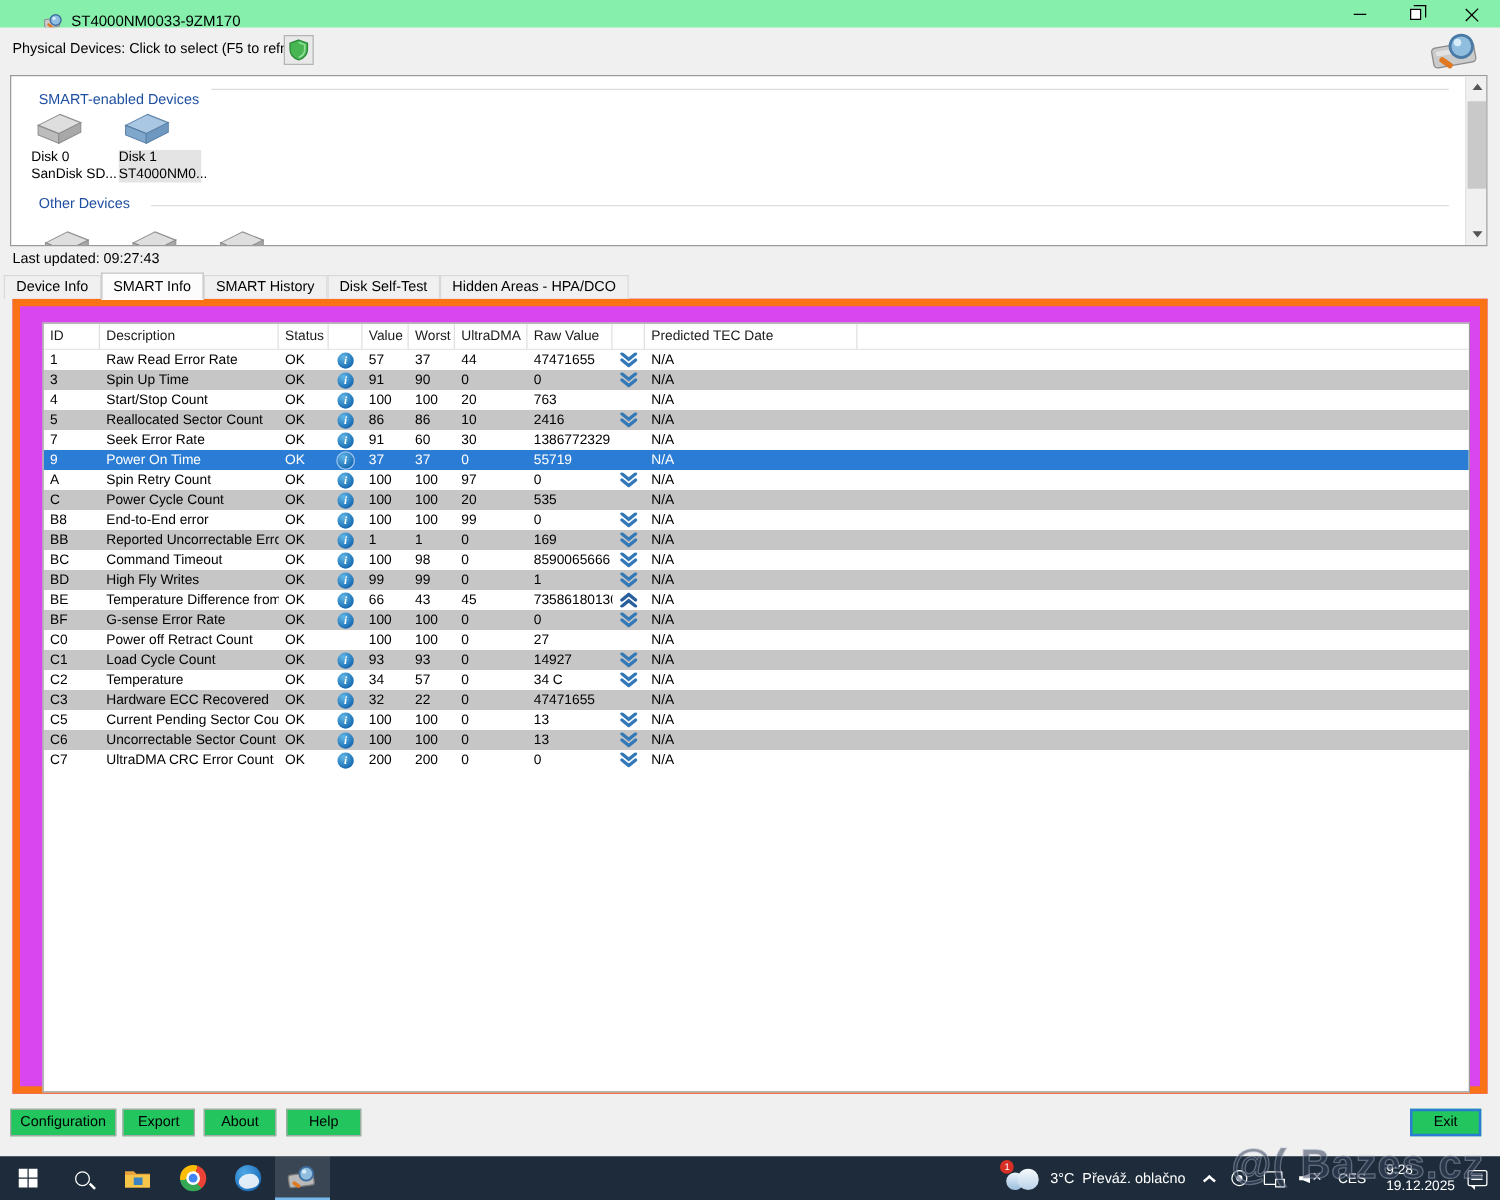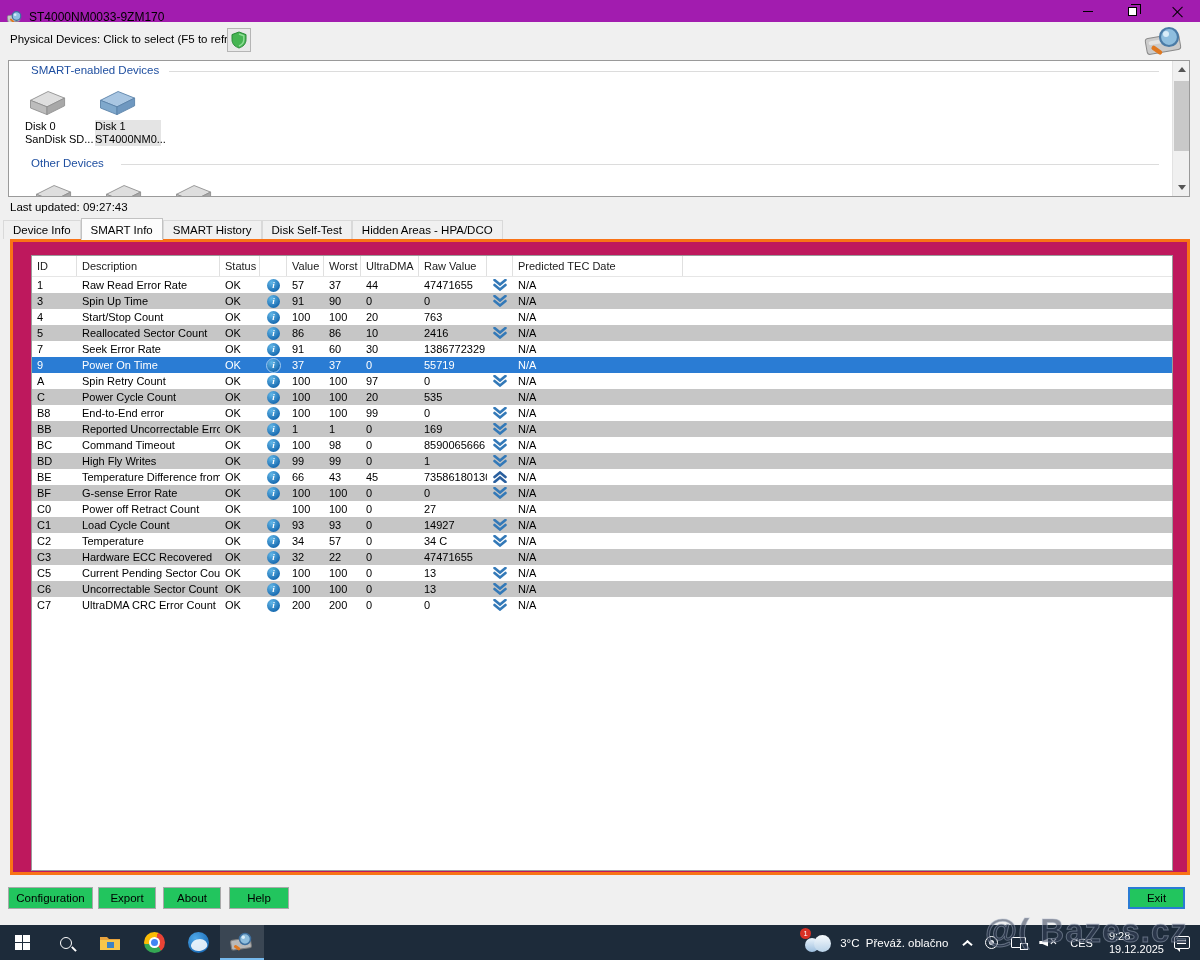--- a/index.html
+++ b/index.html
@@ -1,20 +1,20 @@
 <!DOCTYPE html>
 <html><head>
 <meta charset="utf-8">
 <style>
   * { margin:0; padding:0; box-sizing:border-box; }
   body { font-family:"Liberation Sans", sans-serif; background:#000; }
   .screen { position:relative; width:1200px; height:960px; overflow:hidden; background:#f0f0f0; }
 
   
-  .titlebar { position:absolute; left:0; top:0; width:1200px; height:34px; background:#a21caf; display:flex; align-items:center; }
+  .titlebar { position:absolute; left:0; top:0; width:1200px; height:34px; background:#86efac; display:flex; align-items:center;padding-left:28px; }
   .titlebar .app-ico { width:16px; height:14px; margin:0 6px 0 7px; position:relative; }
   .titlebar .title { font-size:12px; color:#000; }
   .win-controls { position:absolute; right:0; top:0; height:22px; display:flex; }
   .win-btn { width:45px; height:22px; display:flex; align-items:center; justify-content:center; position:relative; }
   .ic-min { width:10px; height:1px; background:#000; }
   .ic-restore { width:9px; height:9px; border:1px solid #000; position:relative; background:#fff; }
   .ic-restore:before { content:""; position:absolute; left:2px; top:-4px; width:9px; height:9px; border:1px solid #000; border-bottom:none; border-left:none; }
   .ic-close { position:relative; width:11px; height:11px; }
   .ic-close:before,.ic-close:after { content:""; position:absolute; left:5px; top:-1px; width:1.4px; height:14px; background:#000; }
   .ic-close:before { transform:rotate(45deg);} .ic-close:after{ transform:rotate(-45deg);}
@@ -38,21 +38,21 @@
   .tri-up { width:0; height:0; border-left:4px solid transparent; border-right:4px solid transparent; border-bottom:5px solid #555; }
   .tri-dn { width:0; height:0; border-left:4px solid transparent; border-right:4px solid transparent; border-top:5px solid #555; }
   .thumb { position:absolute; left:1px; width:15px; background:#c9c9c9; }
 
   .last-updated { position:absolute; left:10px; top:201px; font-size:11.5px; color:#000; }
 
   
   .tabs { position:absolute; left:3px; top:217px; height:22px; display:flex; align-items:flex-end; z-index:3; }
   .tab { height:19px; padding:0 9px; font-size:11.5px; line-height:19px; background:#f0f0f0; border:1px solid #d9d9d9; border-bottom:none; margin-right:0; color:#000; }
   .tab.active { height:22px; line-height:22px; background:#fcfcfc; position:relative; z-index:4; border:1px solid #c2c2c2; border-bottom:1px solid #fcfcfc; margin-bottom:-1px; }
-  .tab-panel { position:absolute; left:10px; top:239px; width:1180px; height:636px; background:#be185d; border:3px solid #f97316; }
+  .tab-panel { position:absolute; left:10px; top:239px; width:1180px; height:636px; background:#d946ef; border:6px solid #f97316; }
 
   
   .table { position:absolute; left:18px; top:13px; width:1142px; height:616px; background:#fff; border:1px solid #9a9a9a; overflow:hidden; }
   .thead { display:grid; grid-template-columns:45px 143px 40px 27px 37px 37px 58px 68px 26px 170px 1fr; height:21px; background:#ffffff; border-bottom:1px solid #e6e6e6; }
   .hcell { font-size:11px; color:#1a1a1a; line-height:21px; padding-left:5px; border-right:1px solid #e0e0e0; overflow:hidden; white-space:nowrap; }
   .trow { display:grid; grid-template-columns:45px 143px 40px 27px 37px 37px 58px 68px 26px 170px 1fr; height:16px; background:#fff; }
   .trow.gray { background:#c6c6c6; }
   .trow.selected { background:#2a7cd4; color:#fff; }
   .tcell { font-size:11px; line-height:16px; padding-left:5px; white-space:nowrap; overflow:hidden; }
   .icell { display:flex; align-items:center; justify-content:center; padding:0; }
@@ -149,21 +149,21 @@
           <rect x="4" y="12" width="34" height="16" rx="3" fill="#cbcbcb" stroke="#8a8a8a" transform="rotate(-10 21 20)"></rect>
           <rect x="7" y="15" width="28" height="4" rx="2" fill="#e3e3e3" transform="rotate(-10 21 20)"></rect>
           <circle cx="27" cy="13" r="9" fill="#8fbede" stroke="#4a7ba6" stroke-width="2.2"></circle>
           <circle cx="24" cy="10" r="3" fill="#d9edf9"></circle>
           <rect x="9" y="24" width="12" height="4.5" rx="2" fill="#e07820" transform="rotate(35 15 26)"></rect>
         </svg>
       </div>
     </div>
 
     <div class="devices">
-      <span class="group-label" style="left:18px; top:3px;">SMART-enabled Devices</span>
+      <span class="group-label" style="left:18px; top:13px;">SMART-enabled Devices</span>
       <div class="group-line" style="left:160px; top:10px; width:990px;"></div>
       <div id="smart-devices">
           <div class="dev-item" style="left: 16px; top: 26px;">
             <span class="dico">
               <svg width="44" height="31" viewBox="0 0 40 28">
     <polygon points="5,12 21,4 36,10 20,18" fill="#dedede" stroke="#8e8e8e" stroke-width="0.8"></polygon>
     <polygon points="5,12 20,18 20,25 5,19" fill="#bcbcbc" stroke="#8e8e8e" stroke-width="0.8"></polygon>
     <polygon points="20,18 36,10 36,17 20,25" fill="#a8a8a8" stroke="#8e8e8e" stroke-width="0.8"></polygon>
 
   </svg>

